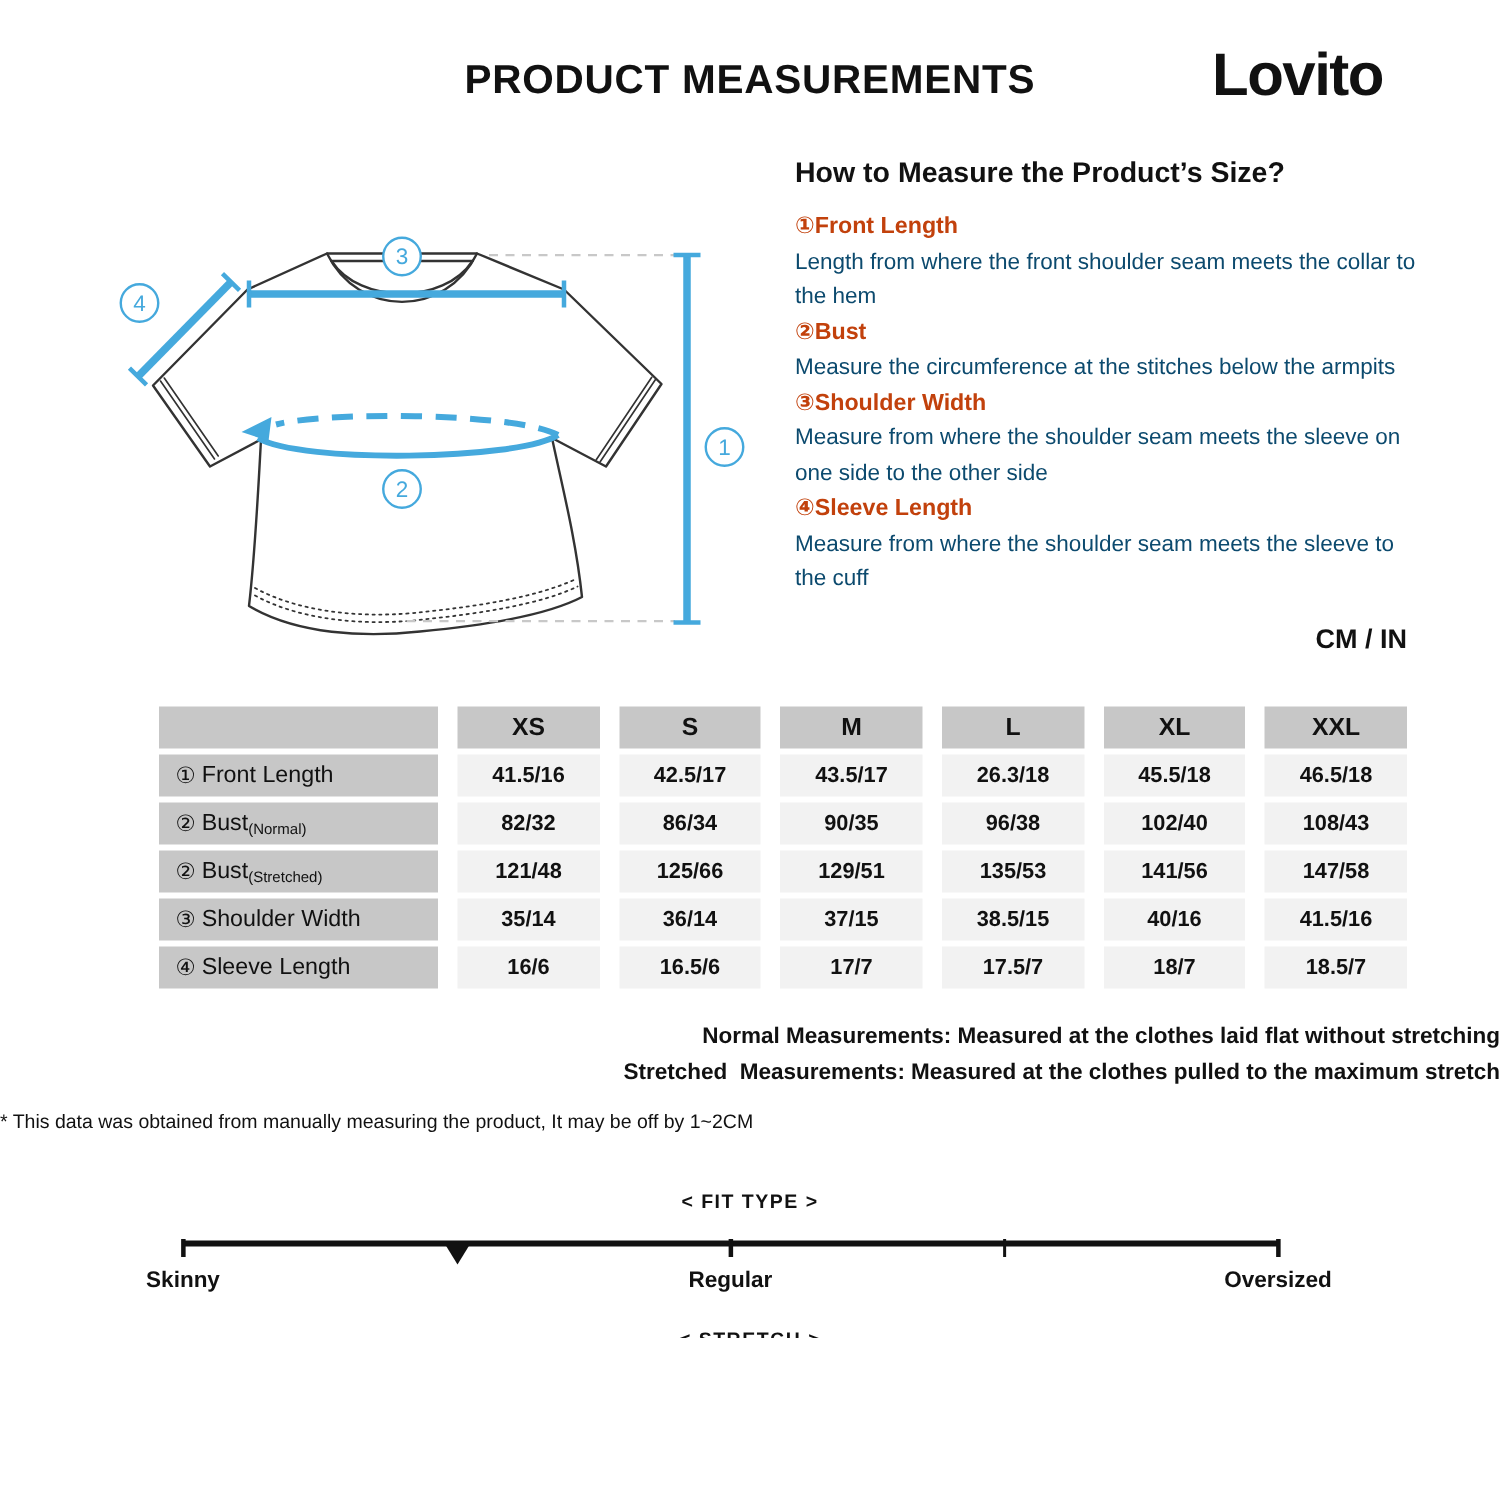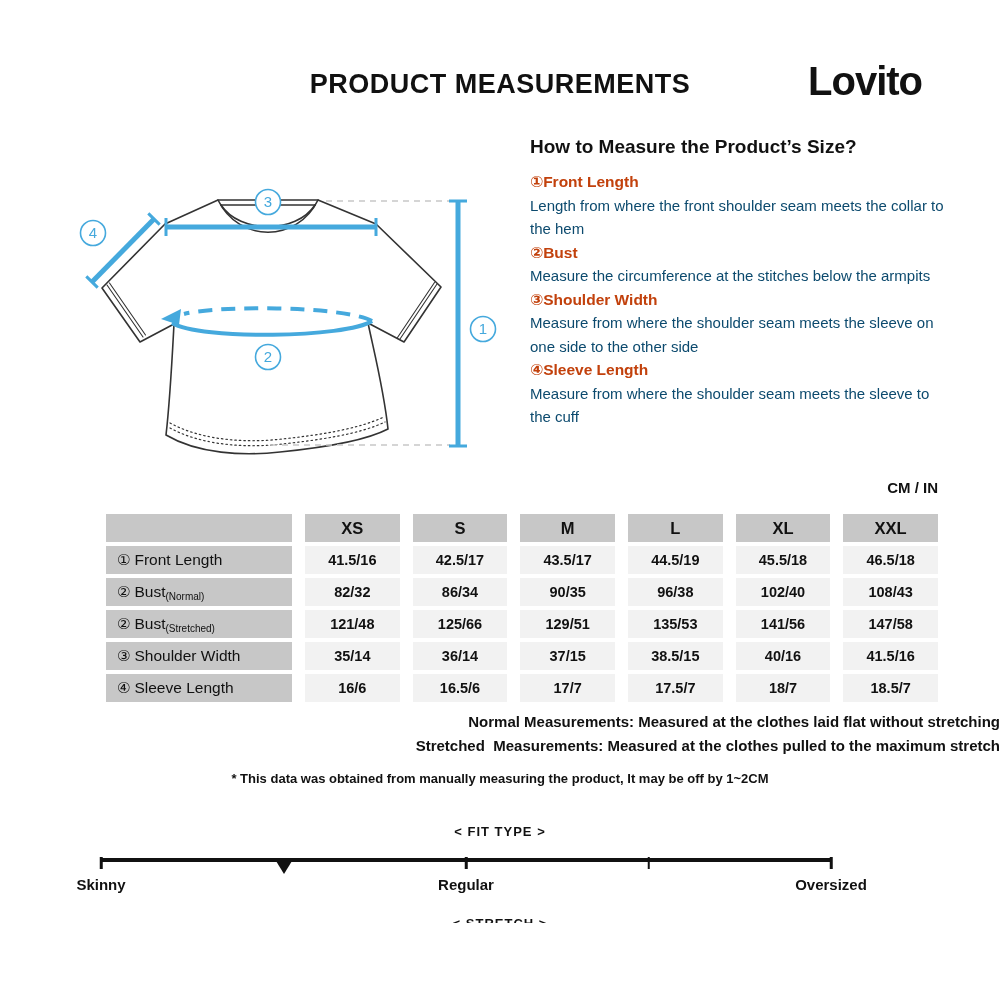--- a/index.html
+++ b/index.html
@@ -1,58 +1,58 @@
 <!DOCTYPE html>
 <html><head>
 <meta charset="utf-8">
 <style>
   * { margin:0; padding:0; box-sizing:border-box; }
   html,body { background:#fff; }
   body { font-family:"Liberation Sans","DejaVu Sans",sans-serif; color:#111; }
-  .page { position:relative; width:1000px; height:892px; background:#fff; overflow:hidden;margin-top:31px; }
+  .page { position:relative; width:1000px; height:892px; background:#fff; overflow:hidden; }
 
   
   .title { position:absolute; top:38px; left:0; width:1000px; text-align:center;
            font-size:27px; font-weight:800; letter-spacing:.5px; }
   .brand { position:absolute; top:28px; right:78px; font-size:40px; font-weight:800; letter-spacing:-1px; }
 
   
   .howto { position:absolute; left:530px; top:105px; width:420px; }
   .howto h2 { font-size:19px; font-weight:800; margin-bottom:12px; }
   .step-h { font-size:15.5px; font-weight:700; line-height:23.5px; color:#c2410c; }
   .step-d { font-size:15px; line-height:23.5px; color:#0c4a6e; }
 
   
   .diagram { position:absolute; left:58px; top:140px; }
 
   
-  .units { position:absolute; top:448px; left:62px; width:876px; text-align:right;
-           font-size:15px; font-weight:800; }
-  .size-table { position:absolute; left:62px; top:483px; width:876px;
+  .units { position:absolute; top:416px; left:62px; width:876px; text-align:right;
+           font-size:18px; font-weight:800; }
+  .size-table { position:absolute; left:62px; top:471px; width:876px;
                 display:grid; grid-template-columns:186px repeat(6,1fr);
                 column-gap:13px; row-gap:4px; grid-auto-rows:28px;padding-left:44px; }
   .th { background:#c7c7c7; font-size:16.5px; font-weight:800; text-align:center; line-height:28px; }
   .corner { background:#c7c7c7; }
   .rowlabel { background:#c7c7c7; font-size:15.5px; display:flex; align-items:center; padding-left:11px; }
   .rowlabel .circ { font-size:15px; margin-right:4px; }
   .rowlabel .sub { font-size:10px; align-self:flex-end; margin-bottom:4px; }
   .td { background:#f2f2f2; font-size:14.5px; font-weight:700; text-align:center; line-height:28px; }
 
   
   .note { position:absolute; left:0; width:1000px; text-align:right;
           font-size:15px; font-weight:700; white-space:pre; }
   .note1 { top:682px; } .note2 { top:706px; }
-  .disclaimer { position:absolute; top:740px; left:0; width:1000px; text-align:center;
-                font-size:13px; font-weight:700; }
+  .disclaimer { position:absolute; top:740px; left:0; width:1000px; 
+                font-size:13px; font-weight:400; }
 
   
   .scale-title { position:absolute; left:0; width:1000px; text-align:center;
                  font-size:13px; font-weight:800; letter-spacing:1px; }
   .fit-title { top:793px; } .stretch-title { top:885px; }
-  .track { position:absolute; left:101px; width:730px; height:46px; }
+  .track { position:absolute; left:122px; width:730px; height:46px; }
   .fit-track { top:827px; } .stretch-track { top:919px; }
   .track .bar { position:absolute; left:0; top:0; width:730px; height:3.5px; background:#111; }
   .track .tick { position:absolute; top:-1px; width:2.5px; height:12px; background:#111;
                  transform:translateX(-50%); }
   .track .marker { position:absolute; top:3px; width:0; height:0; transform:translateX(-50%);
                    border-left:8px solid transparent; border-right:8px solid transparent;
                    border-top:13px solid #111; }
   .track .slabel { position:absolute; top:18px; transform:translateX(-50%);
                    font-size:15px; font-weight:700; white-space:nowrap; }
 </style>
@@ -133,21 +133,21 @@
     <div class="th">XL</div>
     <div class="th">XXL</div>
 
     <div class="rowlabel">
         <span class="circ">①</span>
         <span>Front Length</span>
       </div>
     <div class="td">41.5/16</div>
     <div class="td">42.5/17</div>
     <div class="td">43.5/17</div>
-    <div class="td">44.5/19</div>
+    <div class="td">26.3/18</div>
     <div class="td">45.5/18</div>
     <div class="td">46.5/18</div>
 
     <div class="rowlabel">
         <span class="circ">②</span>
         <span>Bust</span>
         <span class="sub">(Normal)</span>
       </div>
     <div class="td">82/32</div>
     <div class="td">86/34</div>

